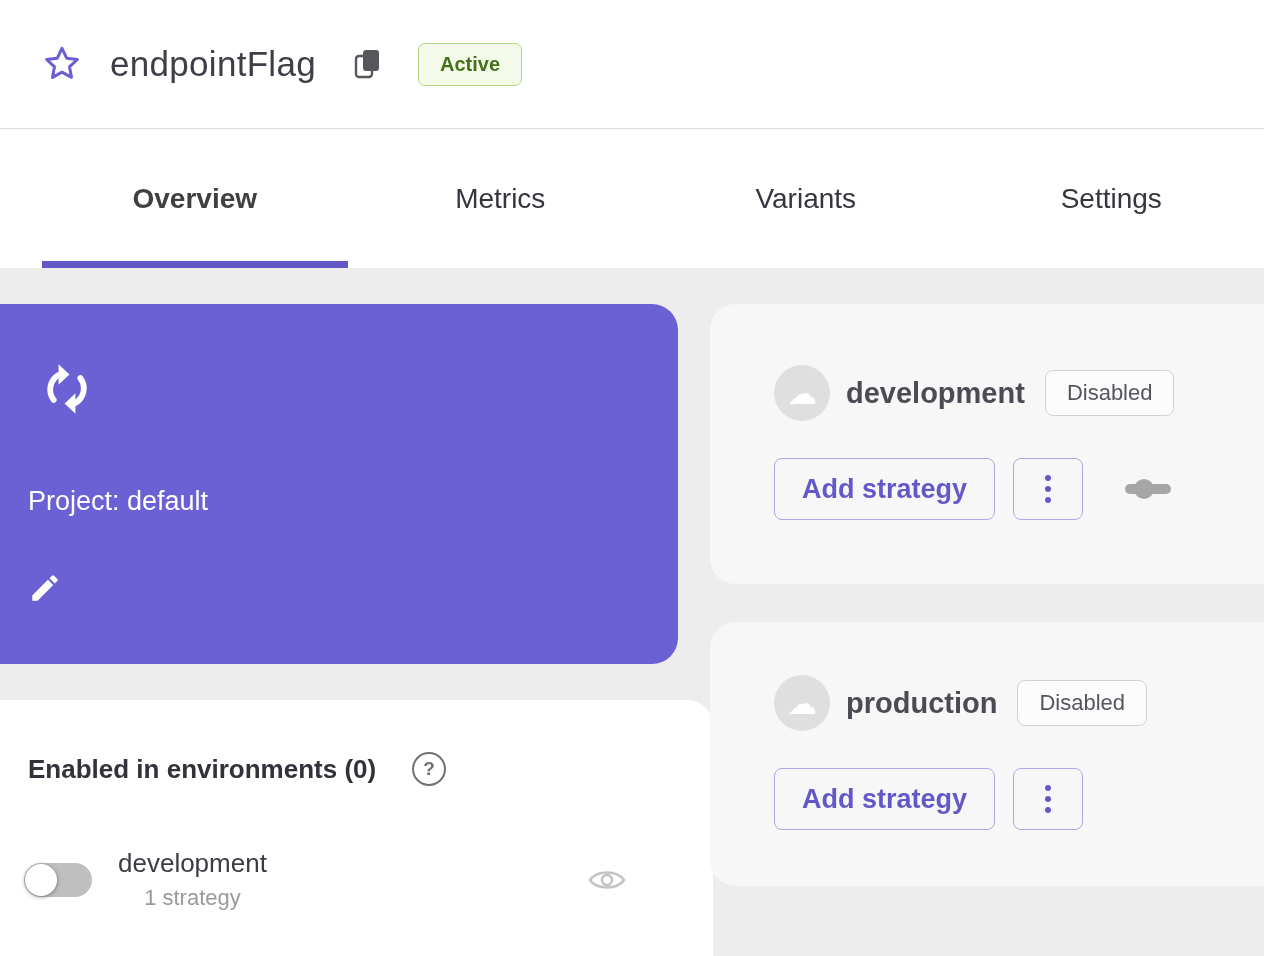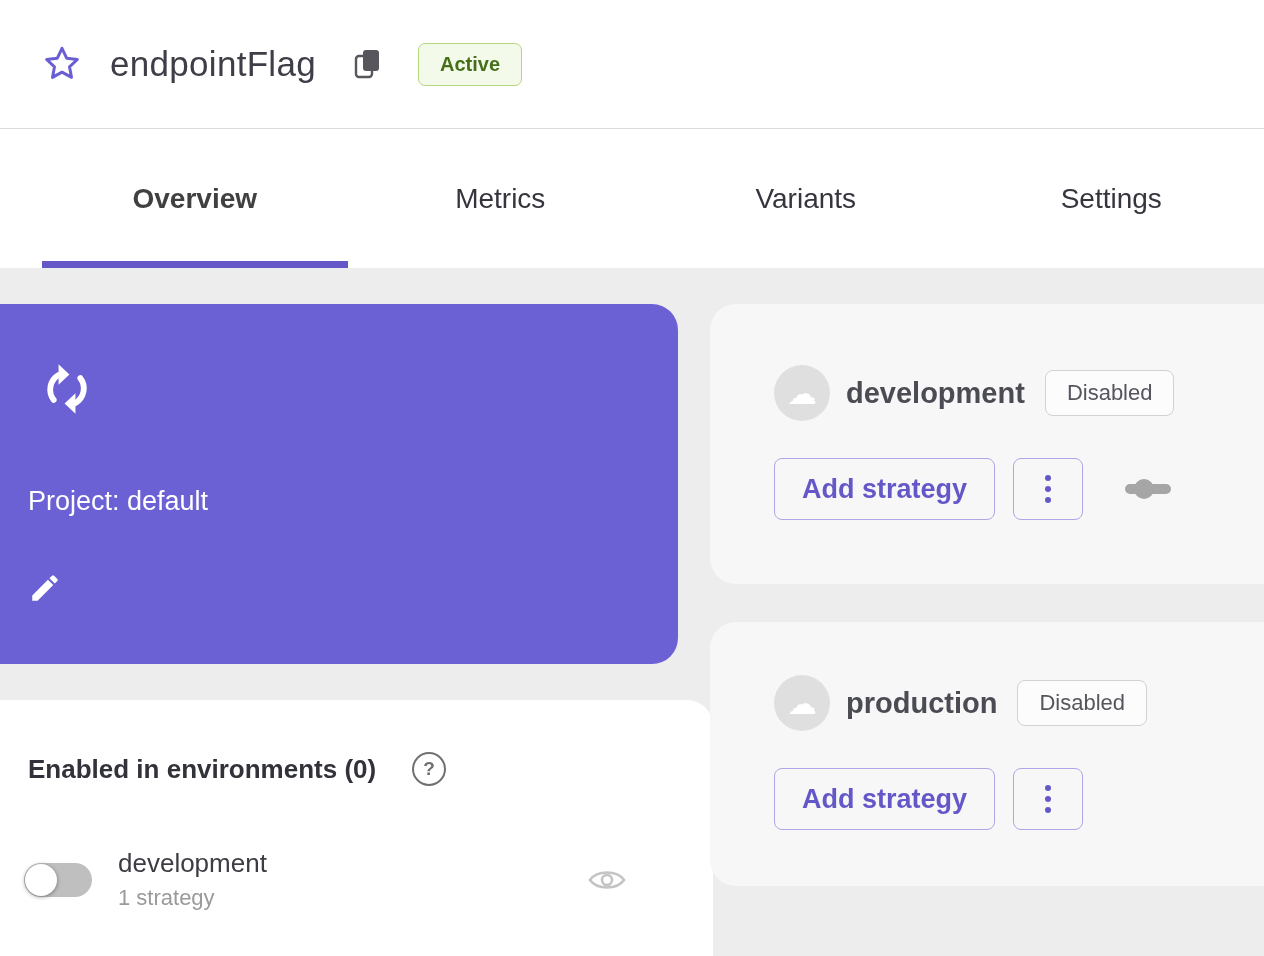--- a/index.html
+++ b/index.html
@@ -31,21 +31,21 @@
   .purple-card{position:absolute;left:0;top:36px;width:678px;height:360px;background:#6C61D4;
                border-radius:0 26px 26px 0;color:#fff;box-sizing:border-box;padding-left:28px;}
   .pc-row1{margin-top:56px;display:flex;align-items:center;gap:44px;padding-left:10px;}
   .pc-row1 .lbl{font-size:28px;}
   .pc-project{margin-top:64px;font-size:27px;}
   .pc-desc{margin-top:54px;display:flex;align-items:center;gap:26px;font-size:27px;}
   .pencil{display:flex;cursor:pointer;}
 
   
   .enabled-card{position:absolute;left:0;top:432px;width:713px;height:256px;background:#fff;
-                border-radius:0 26px 0 0;box-sizing:border-box;padding-left:24px;}
+                border-radius:0 26px 0 0;box-sizing:border-box;padding-left:24px;text-align:center;}
   .ec-head{margin-top:52px;margin-left:4px;display:flex;align-items:center;gap:36px;}
   .ec-head h2{margin:0;font-size:26px;font-weight:700;color:#32323A;}
   .help-icon{width:30px;height:30px;border:2.4px solid #707070;border-radius:50%;flex:none;cursor:pointer;
              display:flex;align-items:center;justify-content:center;font-size:19px;font-weight:700;color:#707070;}
   .env-row{margin-top:62px;display:flex;align-items:center;width:630px;}
   .switch{position:relative;width:68px;height:34px;border-radius:17px;background:#BFBFBF;flex:none;cursor:pointer;}
   .switch .knob{position:absolute;left:1px;top:1px;width:32px;height:32px;border-radius:50%;background:#fff;
                 box-shadow:0 1px 4px rgba(0,0,0,.4);}
   .env-info{margin-left:26px;}
   .env-info .nm{font-size:26px;color:#3C3C44;}

